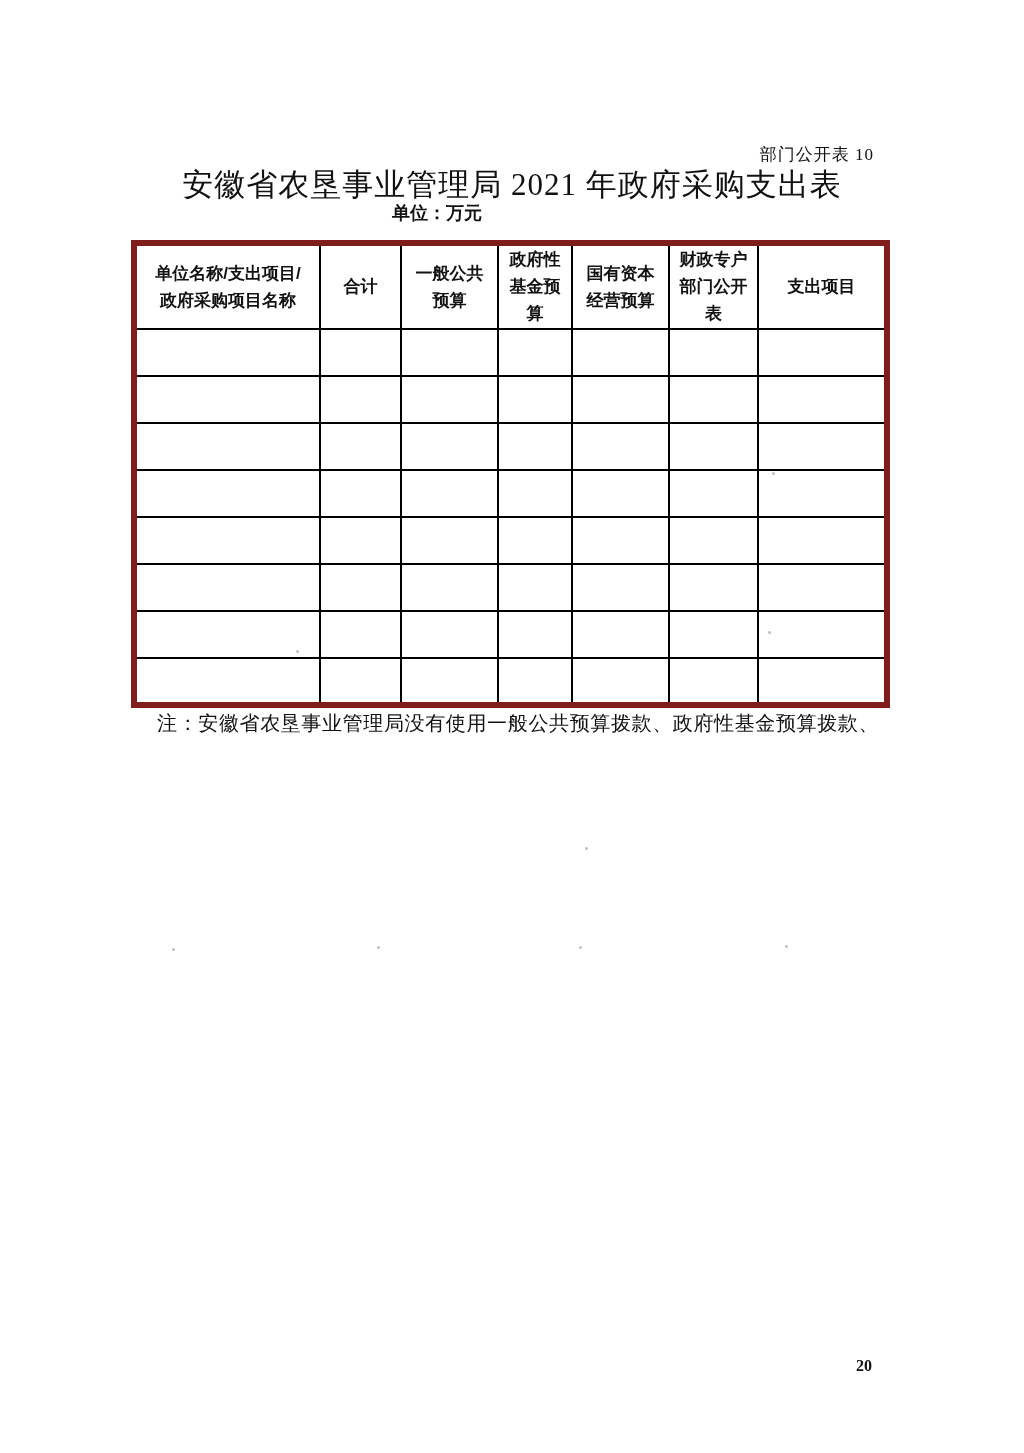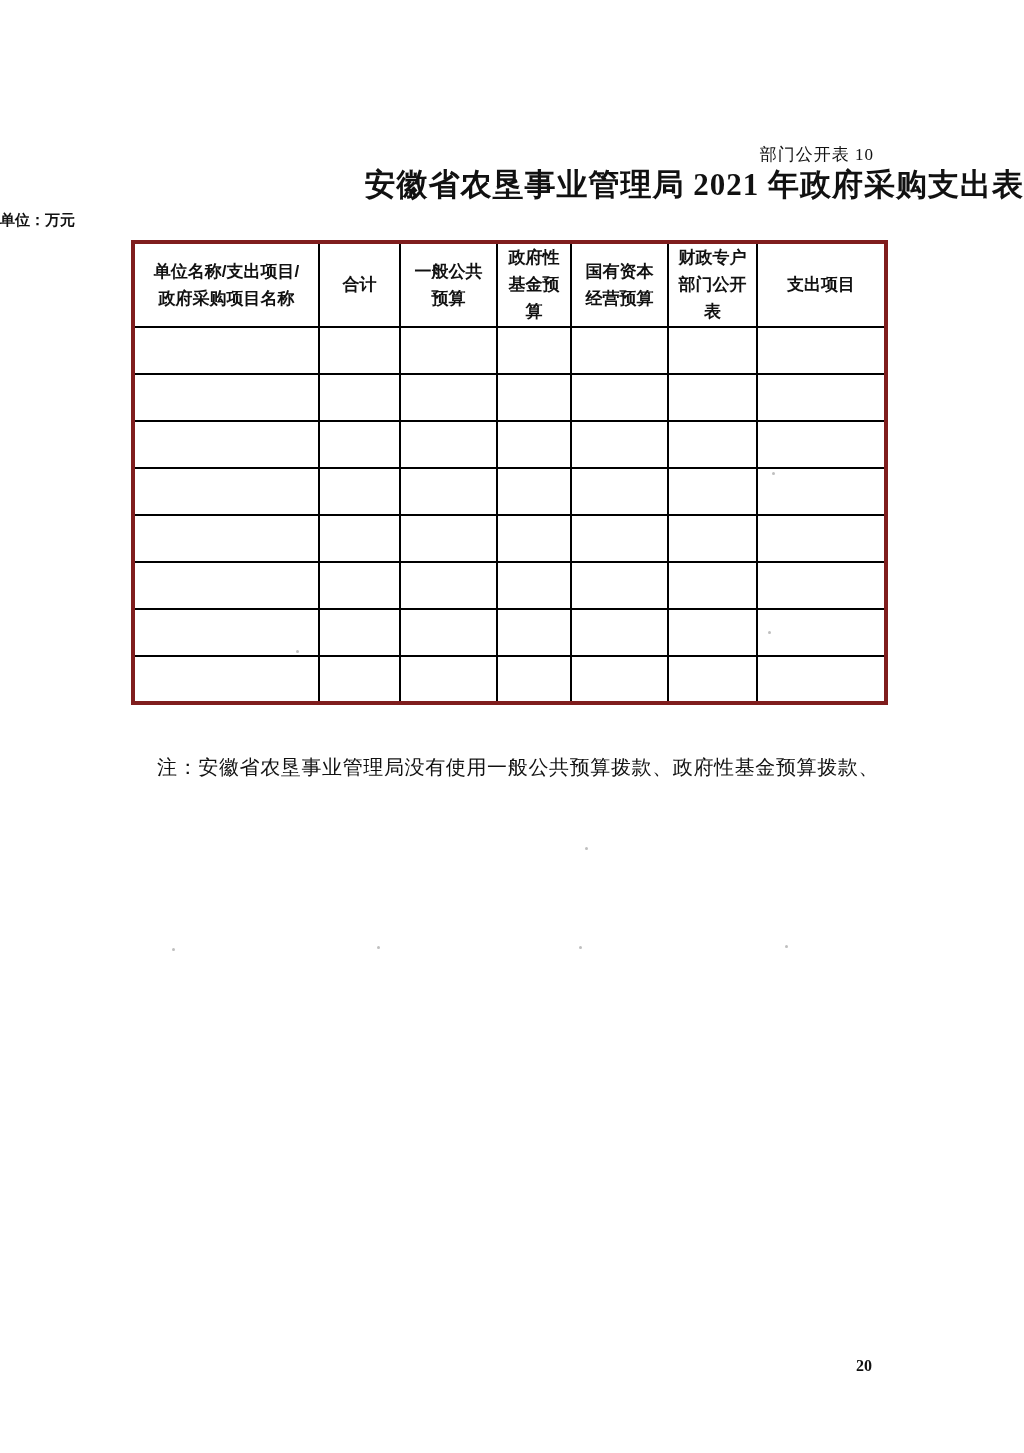--- a/index.html
+++ b/index.html
@@ -22,45 +22,45 @@
     font-size: 17px;
     letter-spacing: 1px;
     margin-top: 20px;
   }
 
   .page-title {
     position: absolute;
     top: 164px;
     left: 0;
     width: 100%;
-    text-align: right;
+    text-align: center;
     font-size: 31px;
-    font-weight: bold;
+    font-weight: normal;
     letter-spacing: 1px;
   }
 
   .unit-label {
     position: absolute;
-    top: 211px;
+    top: 201px;
     left: 0;
     right: 150px;
-    text-align: left;
-    font-size: 15px;
+    text-align: center;
+    font-size: 18px;
     font-weight: bold;
     font-family: "Liberation Sans", "DejaVu Sans", sans-serif;
   }
 
   table.proc-table {
     position: absolute;
     left: 131px;
     top: 240px;
     width: 753px;
     border-collapse: collapse;
     table-layout: fixed;
-    border: 4px solid #7f1d1d;
+    border: 6px solid #7f1d1d;
   }
   table.proc-table th,
   table.proc-table td {
     border: 2px solid #000000;
   }
   table.proc-table th {
     height: 82px;
     font-size: 17px;
     font-weight: bold;
     font-family: "Liberation Sans", "DejaVu Sans", sans-serif;
@@ -76,21 +76,21 @@
 
   .note {
     position: absolute;
     left: 157px;
     top: 701px;
     width: 722px;
     font-size: 20px;
     line-height: 44px;
     letter-spacing: 0.5px;
   }
-  .note-line { white-space: nowrap; margin-top: 44px; }
+  .note-line { white-space: nowrap; }
   .note-line.justified {
     white-space: normal;
     text-align: justify;
     text-align-last: justify;
   }
 
   .page-number {
     position: absolute;
     top: 1320px;
     left: 0;

